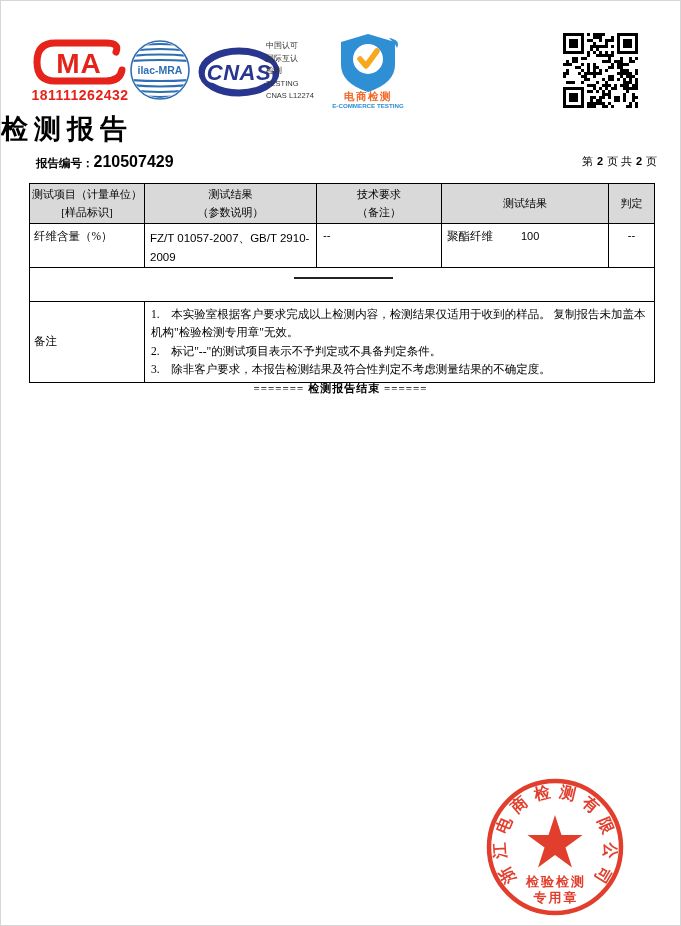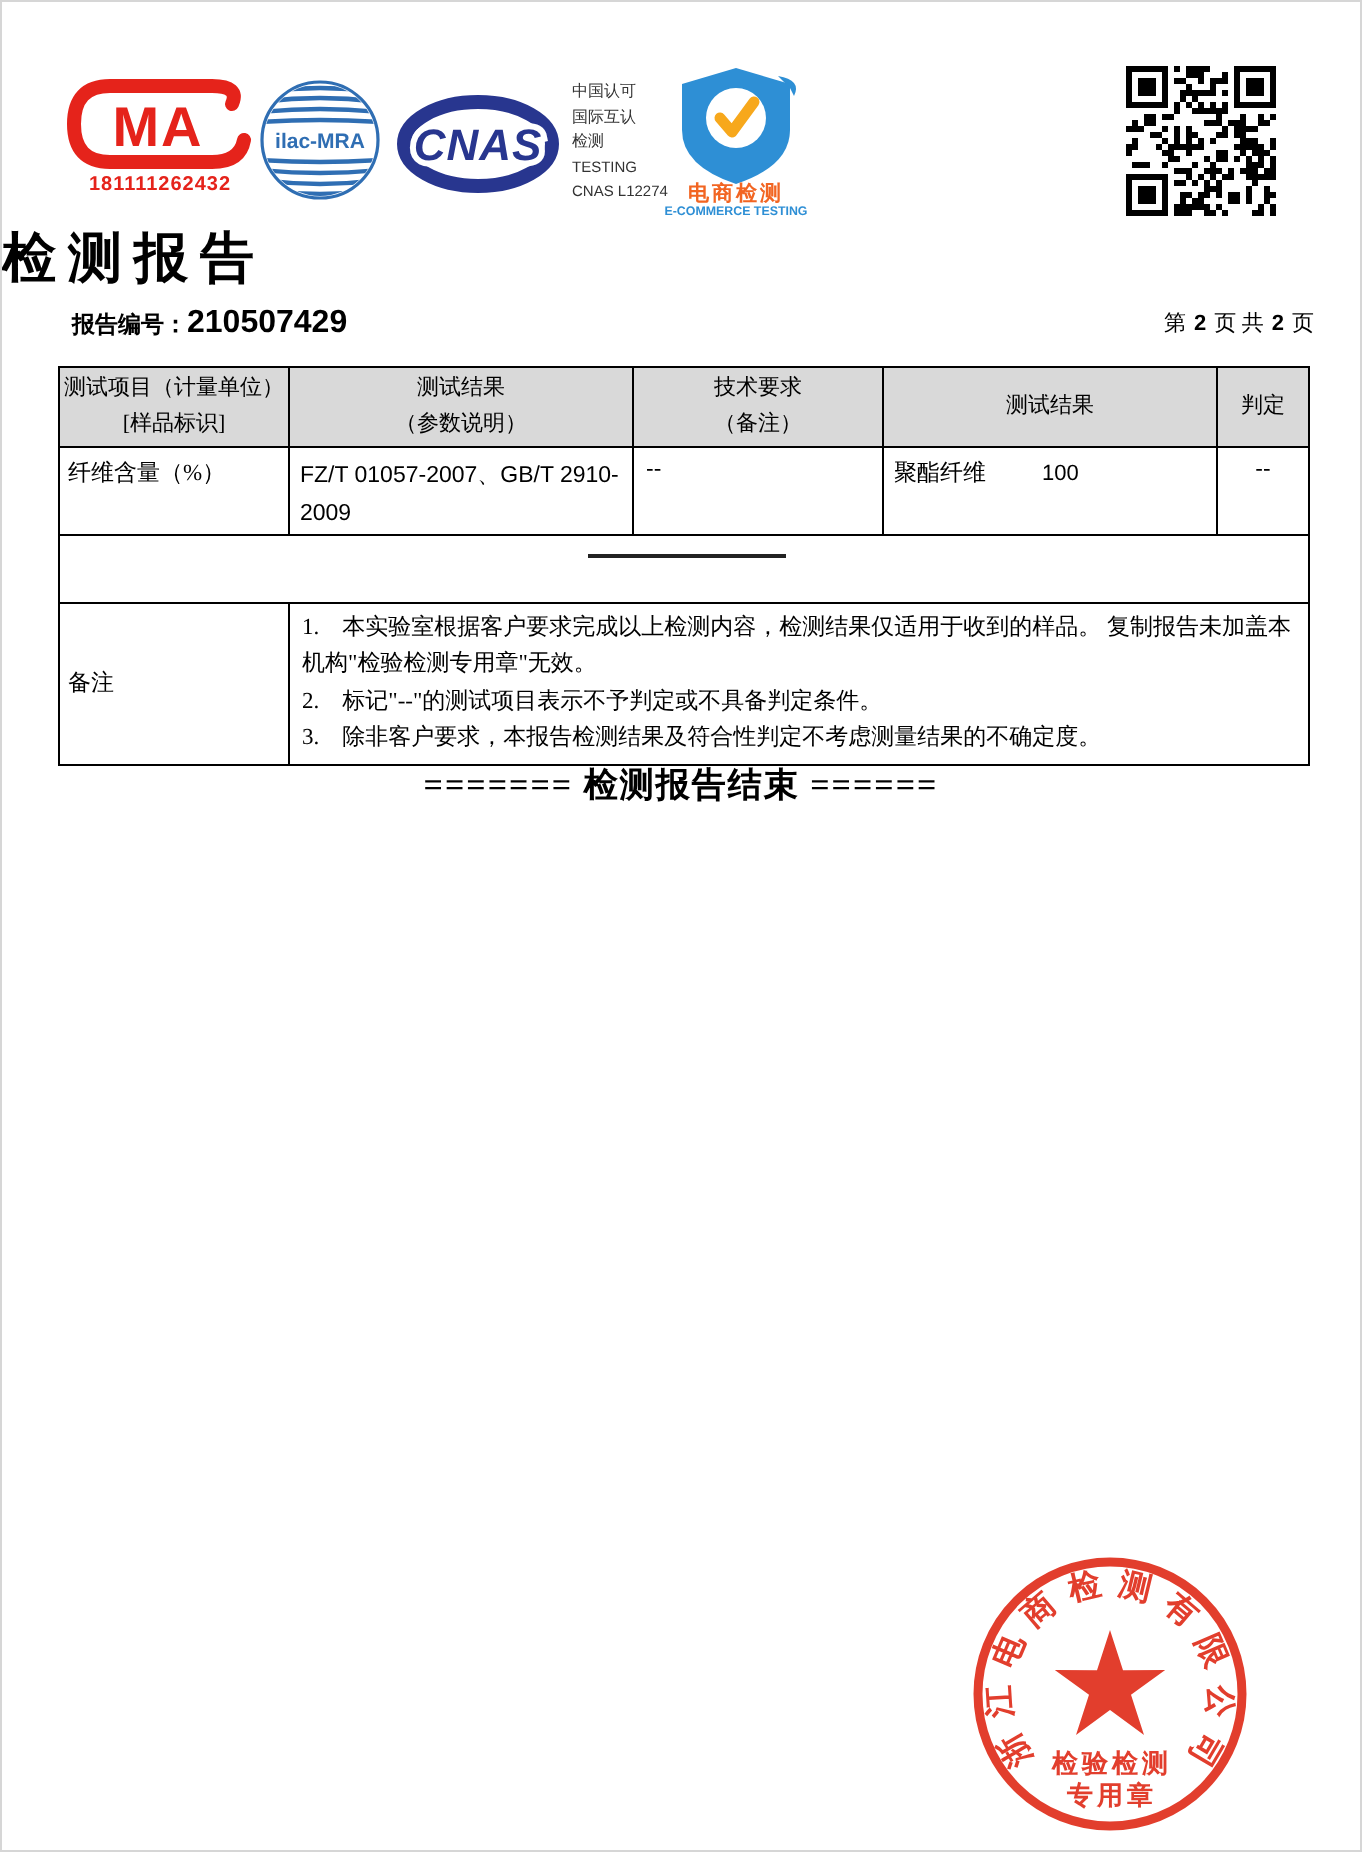--- a/index.html
+++ b/index.html
@@ -7,22 +7,22 @@
   .page {
     position:relative; width:681px; height:926px; background:#fff;
     border:1px solid #d6d6d6; overflow:hidden;
     font-family:"Liberation Serif","DejaVu Serif",serif; color:#000;
   }
   .abs { position:absolute; }
 
   
   .cma-num { left:30px; top:86px; width:98px; text-align:center;
     font-family:"Liberation Sans",sans-serif; font-weight:bold;
-    font-size:10px; color:#e5231b; letter-spacing:.5px; }
-  .accred { left:285px; top:39px; font-size:8px; line-height:12.6px; color:#333;
+    font-size:14px; color:#e5231b; letter-spacing:.5px; }
+  .accred { left:265px; top:39px; font-size:8px; line-height:12.6px; color:#333;
     font-family:"Liberation Serif",serif; }
   .accred .lat { font-family:"Liberation Sans",sans-serif; font-size:7.5px; }
   .contact { left:404px; top:38px; width:172px; font-family:"Liberation Sans",sans-serif;
     font-size:8.6px; line-height:13.2px; color:#000; font-weight:500; }
   .qr { left:561px; top:31px; width:77px; height:77px; background:#fff; }
 
   
   .title { left:0; top:110px; width:100%; text-align:left;
     font-size:27px; font-weight:bold; letter-spacing:6px; }
   .report-no { left:35px; top:152px; font-size:11.5px; font-weight:bold; }
@@ -46,21 +46,21 @@
   .c-result .val { font-family:"Liberation Sans",sans-serif; font-size:11px; margin-left:28px; }
   .c-judge { text-align:center; font-family:"Liberation Sans",sans-serif; font-size:11px; }
   .r-divider td { height:34px; vertical-align:top; }
   .end-line { width:99px; height:0; border-top:2px solid #222; margin:9px 0 0 264px; }
   .r-remark td { height:77px; }
   .c-remark-label { vertical-align:middle; padding-left:4px; font-size:11.5px; }
   .c-remarks { vertical-align:middle; padding:3px 8px 3px 6px; }
   .c-remarks div { font-size:11.5px; line-height:1.6; white-space:pre-wrap; }
 
   .footer-end { left:0; top:380px; width:100%; text-align:center;
-    font-size:17px; font-weight:bold; letter-spacing:1px; }
+    font-size:11px; font-weight:bold; letter-spacing:1px; }
 
   .stamp { left:467px; top:759px; opacity:.93; }
 </style>
 </head>
 <body>
 
 <div class="page">
 
   <svg class="abs" style="left:31px;top:37px" width="96" height="48" viewBox="0 0 96 48">
     <path d="M84 14 Q88 5 74 5 L23 5 Q5 5 5 24 Q5 43 23 43 L74 43 Q88 43 90 32" fill="none" stroke="#e5231b" stroke-width="7" stroke-linecap="round"></path>

